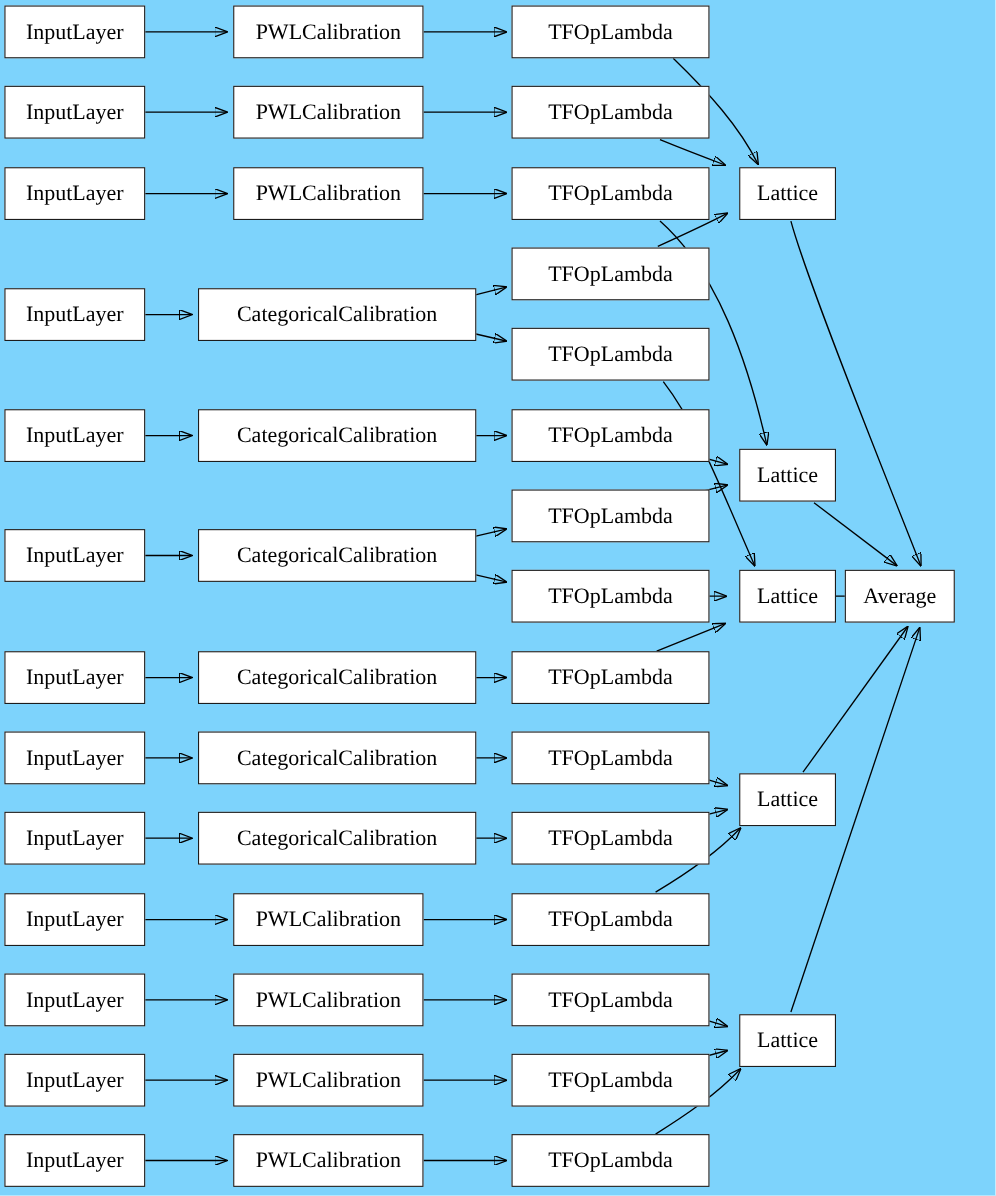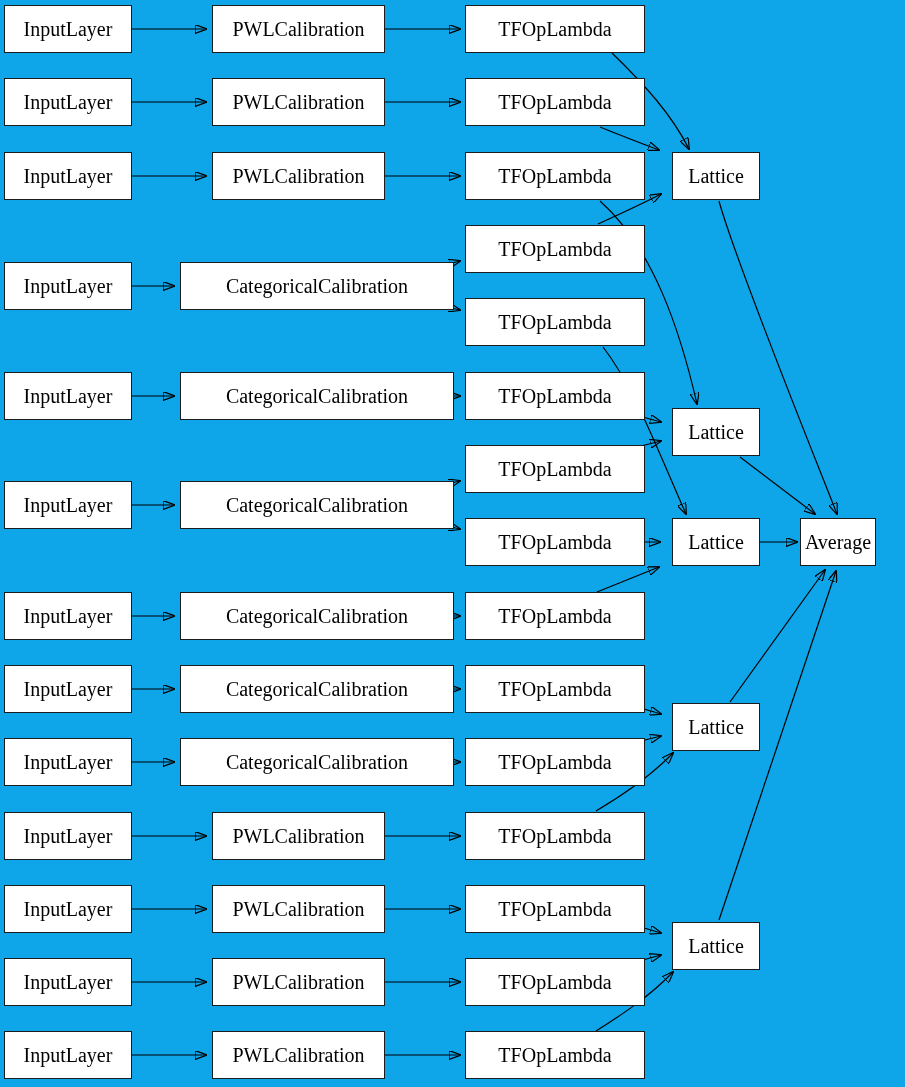--- a/index.html
+++ b/index.html
@@ -1,37 +1,37 @@
 <!DOCTYPE html>
 <html><head>
 <meta charset="utf-8">
 <style>
   html, body { margin: 0; padding: 0; background: #ffffff; }
   body {
     width: 905px; height: 1087px;
     font-family: "Liberation Serif", "DejaVu Serif", serif;
   }
   .canvas {
-    position: relative; width: 905px; height: 1087px; background: #0ea5e9;
+    position: relative; width: 905px; height: 1087px; background: #7dd3fc;
     overflow: hidden;
   }
   svg.edges { position: absolute; left: 0; top: 0; width: 905px; height: 1087px; }
   svg.edges path { fill: none; stroke: #000000; stroke-width: 1.2; }
   .node {
     position: absolute; height: 48px; box-sizing: border-box;
     border: 1.5px solid #1c1c1c; background: #ffffff; color: #000000;
     display: flex; align-items: center; justify-content: center;
     font-size: 20px; line-height: 1; white-space: nowrap;
   }
   .il  { left: 4px;   width: 128px; }
   .pwl { left: 212px; width: 173px; }
-  .cat { left: 180px; width: 274px; }
+  .cat { left: 180px; width: 253px; }
   .lam { left: 465px; width: 180px; }
   .lat { left: 672px; width: 88px; }
-  .avg { left: 800px; width: 76px; }
+  .avg { left: 768px; width: 100px; }
 </style>
 </head>
 <body>
 
 <div class="canvas">
 
   <svg class="edges" viewBox="0 0 905 1087" xmlns="http://www.w3.org/2000/svg">
     <defs>
       <marker id="arrow" viewBox="0 0 12 9" refX="11" refY="4.5" markerWidth="12" markerHeight="9" markerUnits="userSpaceOnUse" orient="auto">
         <path d="M0,0 L12,4.5 L0,9 Z" fill="#000000" stroke="none"></path>

